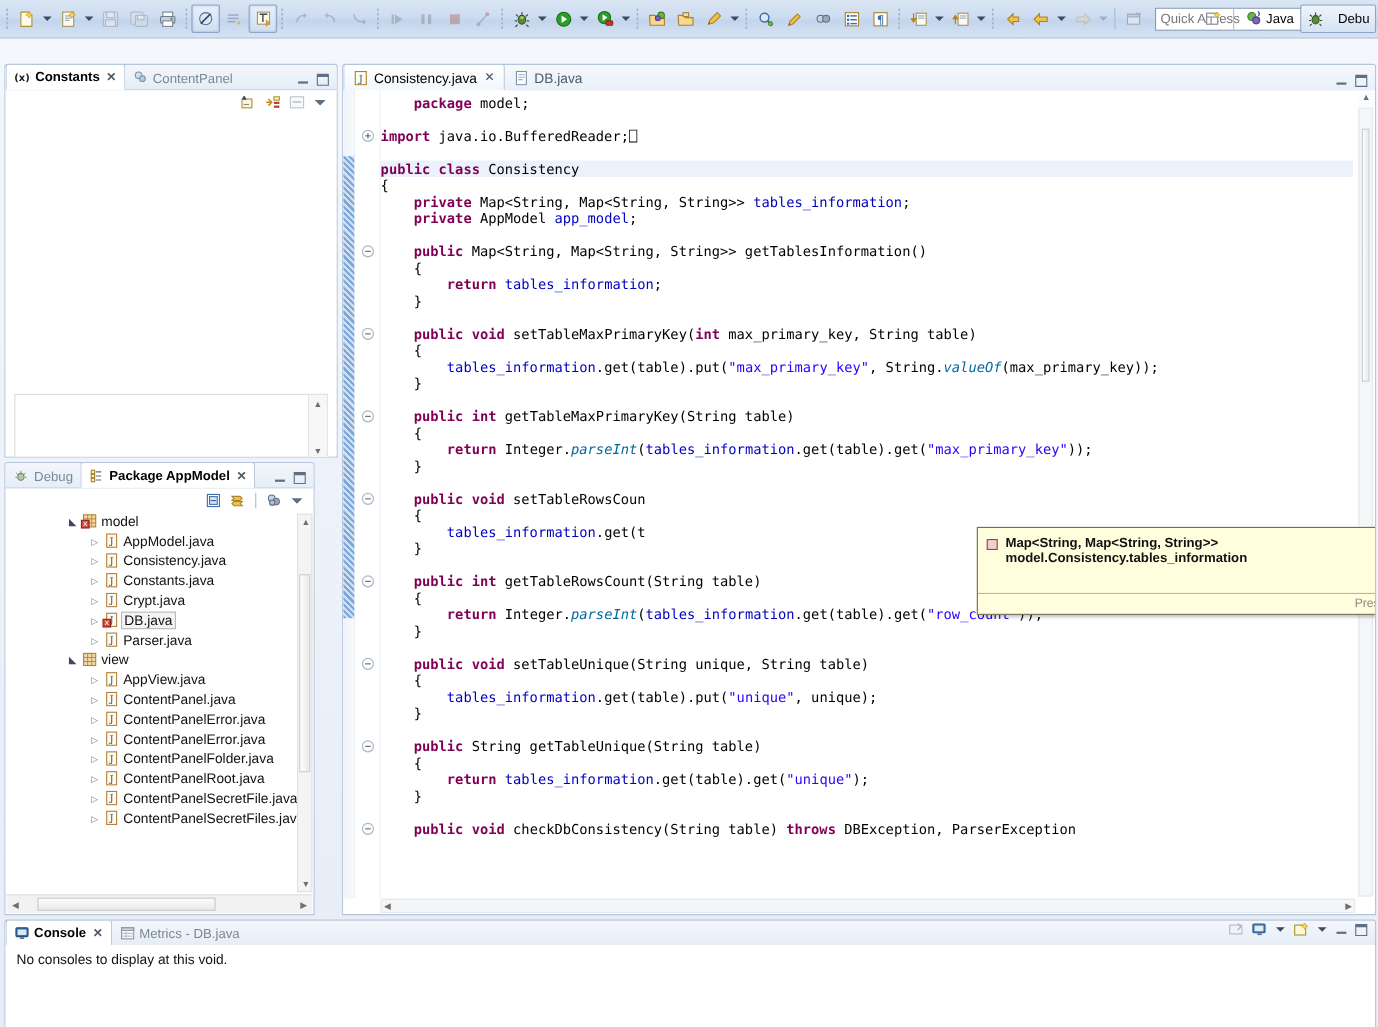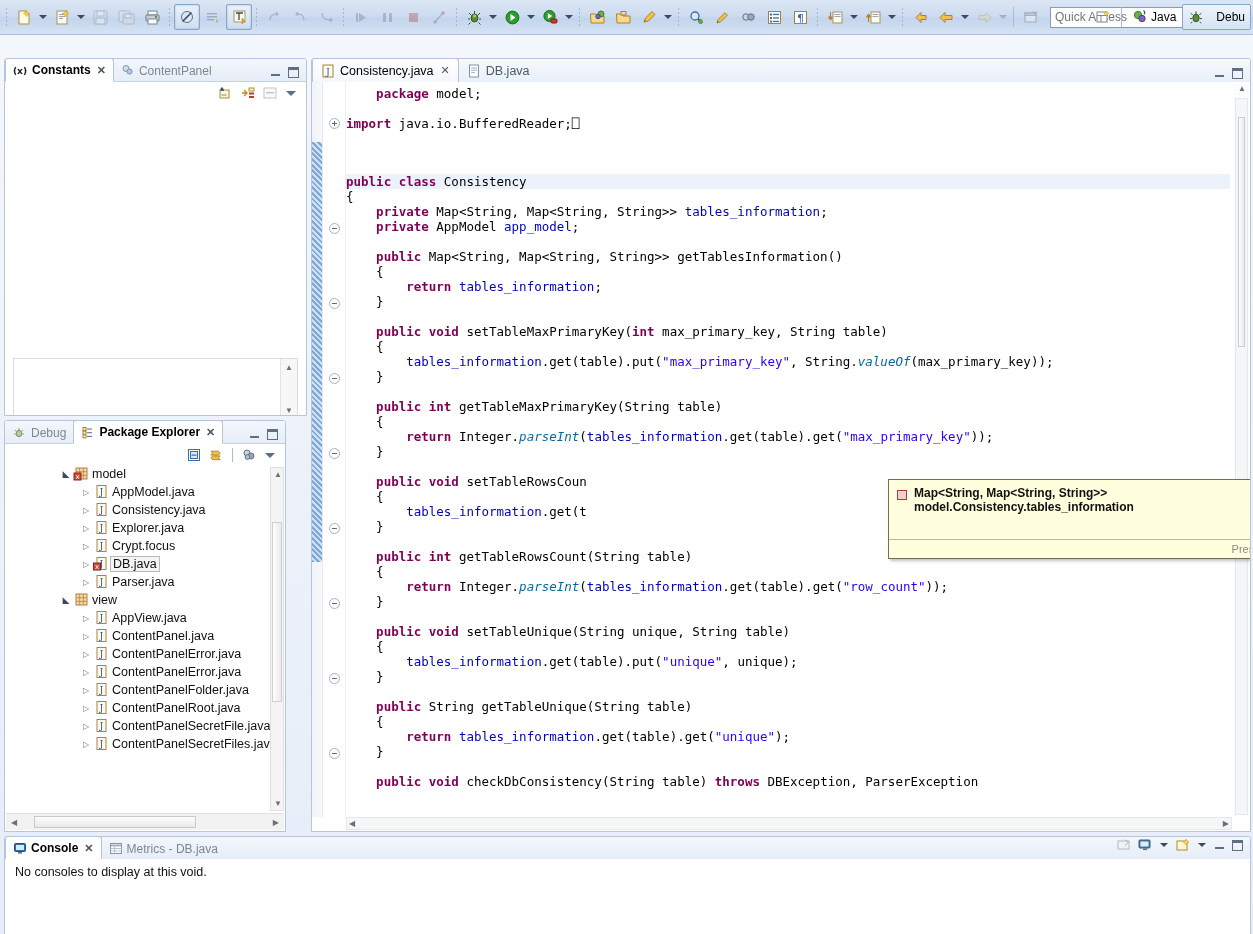--- a/index.html
+++ b/index.html
@@ -255,21 +255,21 @@
   .code {
     position:absolute; left:34px; right:20px; top:0; bottom:14px;
     font-family:"DejaVu Sans Mono","Liberation Mono",monospace;
     font-size:12.5px;
     line-height:15px;
     padding-top:4px;
     overflow:hidden;
     white-space:pre;
   }
   .ln { height:15px; }
-  .ln.hl { background:#ebf2fb;margin-top:28px; }
+  .ln.hl { background:#ebf2fb; }
   .kw { color:#7f0055; font-weight:700; }
   .str { color:#2a00ff; }
   .fld { color:#0000c0; }
   .stat { font-style:italic; color:#0369a1; }
   .pln { color:#000; }
   .fold-marker {
     position:absolute; left:6px; width:11px; height:11px;
     border:1px solid #a8b5c2; border-radius:50%;
     background:#fdfdfd; box-sizing:border-box;
   }
@@ -743,21 +743,21 @@
         </div>
         <div class="vtab active">
           <span>
             <svg width="14" height="13" viewBox="0 0 14 13">
               <rect x="2" y="1.5" width="3" height="3" fill="#fdf0d8" stroke="#a8842f"></rect>
               <rect x="2" y="5.2" width="3" height="3" fill="#fdf0d8" stroke="#a8842f"></rect>
               <rect x="2" y="8.9" width="3" height="3" fill="#fdf0d8" stroke="#a8842f"></rect>
               <path d="M6 3h5M6 6.7h5M6 10.4h5" stroke="#5a6a7a"></path>
             </svg>
           </span>
-          <span>Package Explorer</span>
+          <span>Package AppModel</span>
           <span class="tabclose">✕</span>
         </div>
         <div class="partbtns">
           <div class="minbtn"></div>
           <div class="maxbtn"></div>
         </div>
       </div>
 
       <div class="viewtoolbar">
         <div class="vtbtn">
@@ -824,32 +824,32 @@
           </div>
           <div class="trow" style="padding-left: 74px;">
             <span class="twist">▷</span>
             <span class="ticon">
               <svg width="16" height="16" viewBox="0 0 16 16">
       <rect x="4" y="1.5" width="9" height="12" fill="#fdfbf0" stroke="#b5803a"></rect>
       <text x="8.5" y="10.5" font-size="8.5" text-anchor="middle" fill="#2b4f82" font-family="DejaVu Serif, serif">J</text>
 
     </svg>
             </span>
-            <span class="tlabel">Explorer.java</span>
-          </div>
-          <div class="trow" style="padding-left: 74px;">
-            <span class="twist">▷</span>
-            <span class="ticon">
-              <svg width="16" height="16" viewBox="0 0 16 16">
-      <rect x="4" y="1.5" width="9" height="12" fill="#fdfbf0" stroke="#b5803a"></rect>
-      <text x="8.5" y="10.5" font-size="8.5" text-anchor="middle" fill="#2b4f82" font-family="DejaVu Serif, serif">J</text>
-
-    </svg>
-            </span>
-            <span class="tlabel">Crypt.focus</span>
+            <span class="tlabel">Constants.java</span>
+          </div>
+          <div class="trow" style="padding-left: 74px;">
+            <span class="twist">▷</span>
+            <span class="ticon">
+              <svg width="16" height="16" viewBox="0 0 16 16">
+      <rect x="4" y="1.5" width="9" height="12" fill="#fdfbf0" stroke="#b5803a"></rect>
+      <text x="8.5" y="10.5" font-size="8.5" text-anchor="middle" fill="#2b4f82" font-family="DejaVu Serif, serif">J</text>
+
+    </svg>
+            </span>
+            <span class="tlabel">Crypt.java</span>
           </div>
           <div class="trow selected" style="padding-left: 74px;">
             <span class="twist">▷</span>
             <span class="ticon">
               <svg width="16" height="16" viewBox="0 0 16 16">
       <rect x="4" y="1.5" width="9" height="12" fill="#fdfbf0" stroke="#b5803a"></rect>
       <text x="8.5" y="10.5" font-size="8.5" text-anchor="middle" fill="#2b4f82" font-family="DejaVu Serif, serif">J</text>
       <rect x="0.5" y="7" width="7" height="7" fill="#d24a3d" stroke="#8d2318"></rect>
                 <text x="4" y="12.6" font-size="7" text-anchor="middle" fill="#fff" font-family="DejaVu Sans, sans-serif">x</text>
     </svg>

